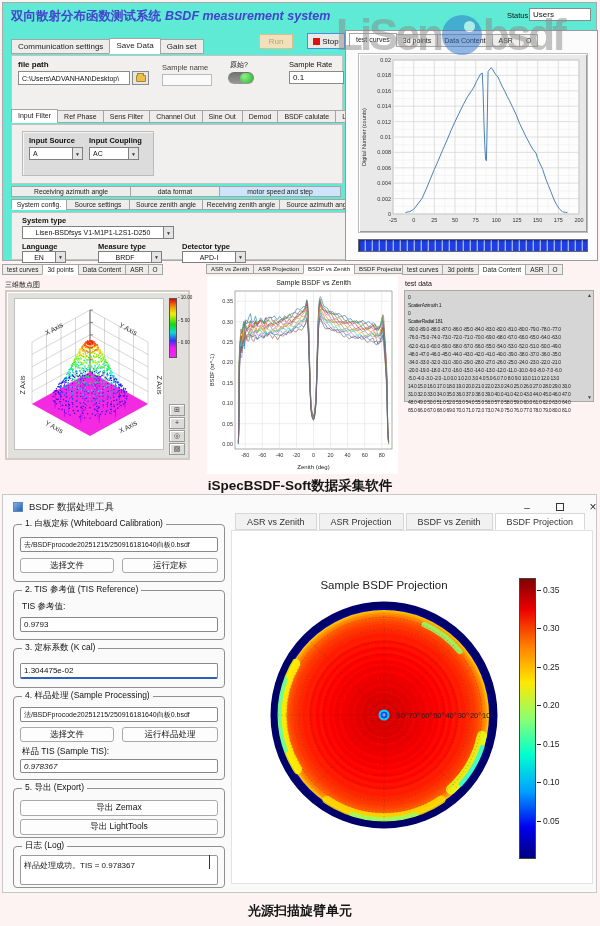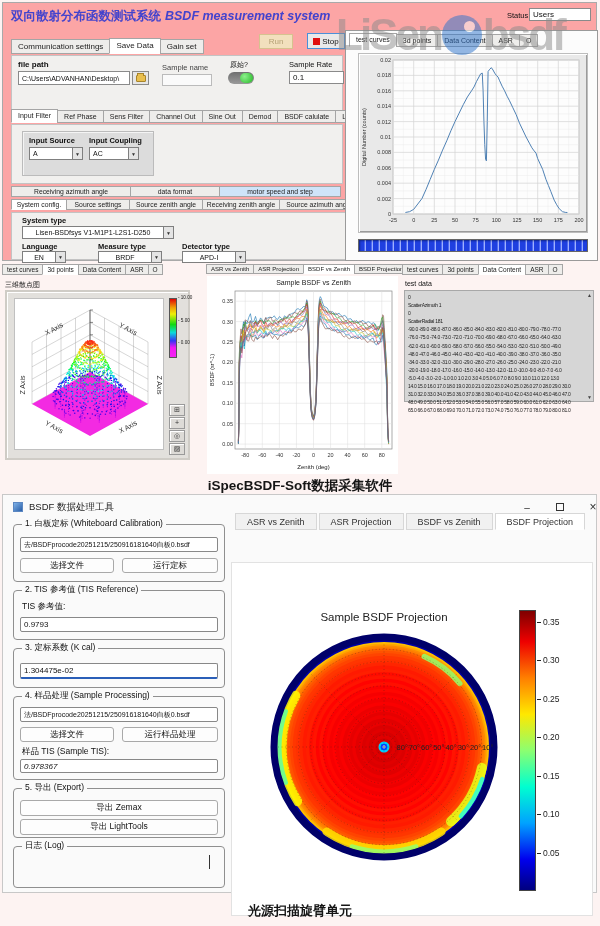--- a/index.html
+++ b/index.html
@@ -3,21 +3,21 @@
 <meta charset="utf-8">
 <style>
   * { box-sizing: border-box; margin: 0; padding: 0; }
   html,body { width:600px; height:926px; }
   body { position:relative; background:#fdf3f2; font-family:"Liberation Sans", sans-serif; color:#111; overflow:hidden; }
   .abs { position:absolute; }
   .lbl { position:absolute; white-space:nowrap; }
   .bold { font-weight:bold; }
 
   
-  #acq-window { left:2px; top:2px; width:595px; height:259px; background:#fca5a5; border:1px solid #a9a9a9;text-decoration:underline; }
+  #acq-window { left:2px; top:2px; width:595px; height:259px; background:#5eead4; border:1px solid #a9a9a9;text-decoration:underline; }
   .acq-title { left:8px; top:5px; font-size:12.5px; font-weight:bold; color:#4343cd; }
   .acq-title .en { font-style:italic; margin-left:4px; }
   .field { position:absolute; background:#fff; border:1px solid #8a8a8a; font-size:8px; display:flex; align-items:center; padding:0 3px; overflow:hidden; white-space:nowrap; }
   .panelbox { position:absolute; border:1px solid #c3c3c3; background:#f1f0ee; }
 
   .xtabs { position:absolute; display:flex; align-items:flex-end; }
   .xtab { background:#eeedeb; border:1px solid #a5a5a5; margin-right:-1px; padding:2px 6px; white-space:nowrap; color:#222; }
   .xtab.active { background:#fff; border-bottom-color:#fff; padding-bottom:3px; }
   .xtab.hl { background:#cfe4f9; }
 
@@ -88,21 +88,21 @@
   .pfield { position:absolute; background:#fff; border:1px solid #888; border-radius:2px; font-size:7px; display:flex; align-items:center; padding:0 3px; white-space:nowrap; overflow:hidden; }
   .pfield.kcal { border-bottom:2px solid #2b5fb8; }
   .pbtn { position:absolute; background:#fdfdfd; border:1px solid #a9a9a9; border-radius:3px; font-size:8.5px; display:flex; align-items:center; justify-content:center; color:#111; }
   .plab { position:absolute; font-size:8.5px; color:#111; white-space:nowrap; }
   #log-area { position:absolute; left:6px; top:8px; width:198px; height:30px; background:#fff; border:1px solid #999; border-radius:2px; font-size:8px; padding:4px 3px; white-space:nowrap; overflow:hidden; }
   .cursorbar { position:absolute; right:14px; top:8px; width:1px; height:14px; background:#333; }
 
   .wtabs { position:absolute; display:flex; }
   .wtab { background:#f1f1f1; border:1px solid #d7d7d7; margin-right:2px; padding:3px 11px 2px; font-size:9px; color:#333; white-space:nowrap; }
   .wtab.active { background:#fff; border-bottom-color:#fff; }
-  #proc-content { position:absolute; left:228px; top:35px; width:362px; height:354px; background:#fff; border:1px solid #e2e2e2;margin-top:32px; }
+  #proc-content { position:absolute; left:228px; top:35px; width:362px; height:354px; background:#fff; border:1px solid #e2e2e2; }
   #proj-colorbar { position:absolute; left:287px; top:47px; width:17px; height:281px; border:1px solid #444;
     background:linear-gradient(to top,#00007f 0%,#0000ee 11%,#00a2ff 24%,#00ffd0 37%,#8cff70 50%,#ffe800 63%,#ff7f00 76%,#ee0000 89%,#7f0000 100%); }
   .cbtick { position:absolute; font-size:8.5px; color:#222; white-space:nowrap; }
   .cbtick::before { content:""; display:inline-block; width:4px; height:1px; background:#222; vertical-align:middle; margin-right:2px; }
 
   svg text { font-family:"Liberation Sans", sans-serif; }
 </style>
 </head>
 <body>
 
@@ -1556,20 +1556,21 @@
   </div>
 
   <div class="grp" style="top:293px;height:50px;">
     <span class="grp-title">5. 导出 (Export)</span>
     <div class="pbtn" style="left:6px;top:11px;width:198px;height:16px;">导出 Zemax</div>
     <div class="pbtn" style="left:6px;top:30px;width:198px;height:16px;">导出 LightTools</div>
   </div>
 
   <div class="grp" style="top:351px;height:42px;">
     <span class="grp-title">日志 (Log)</span>
+    <div id="log-area">样品处理成功。TIS = 0.978367</div>
     <span class="cursorbar"></span>
   </div>
 
   <div class="wtabs" style="left:232px;top:18px;" id="tabs-proc">
       <div class="wtab">ASR vs Zenith</div>
       <div class="wtab">ASR Projection</div>
       <div class="wtab">BSDF vs Zenith</div>
       <div class="wtab active">BSDF Projection</div>
     </div>
   <div id="proc-content">

